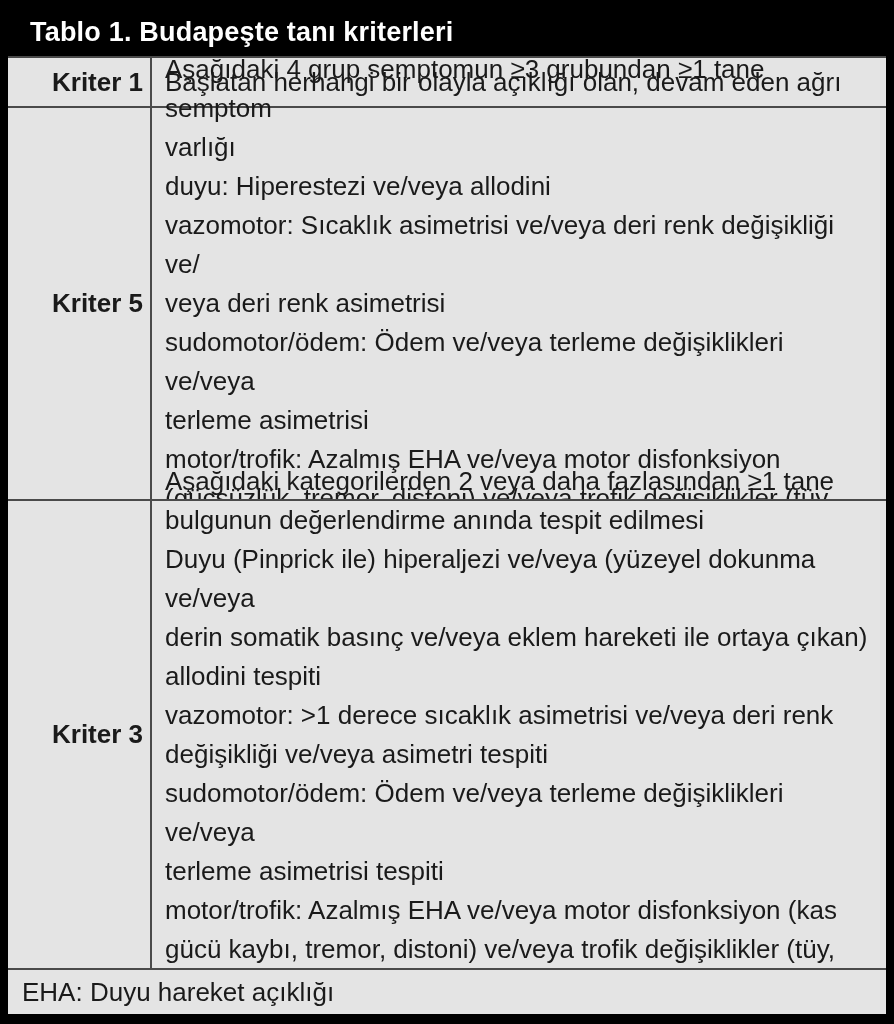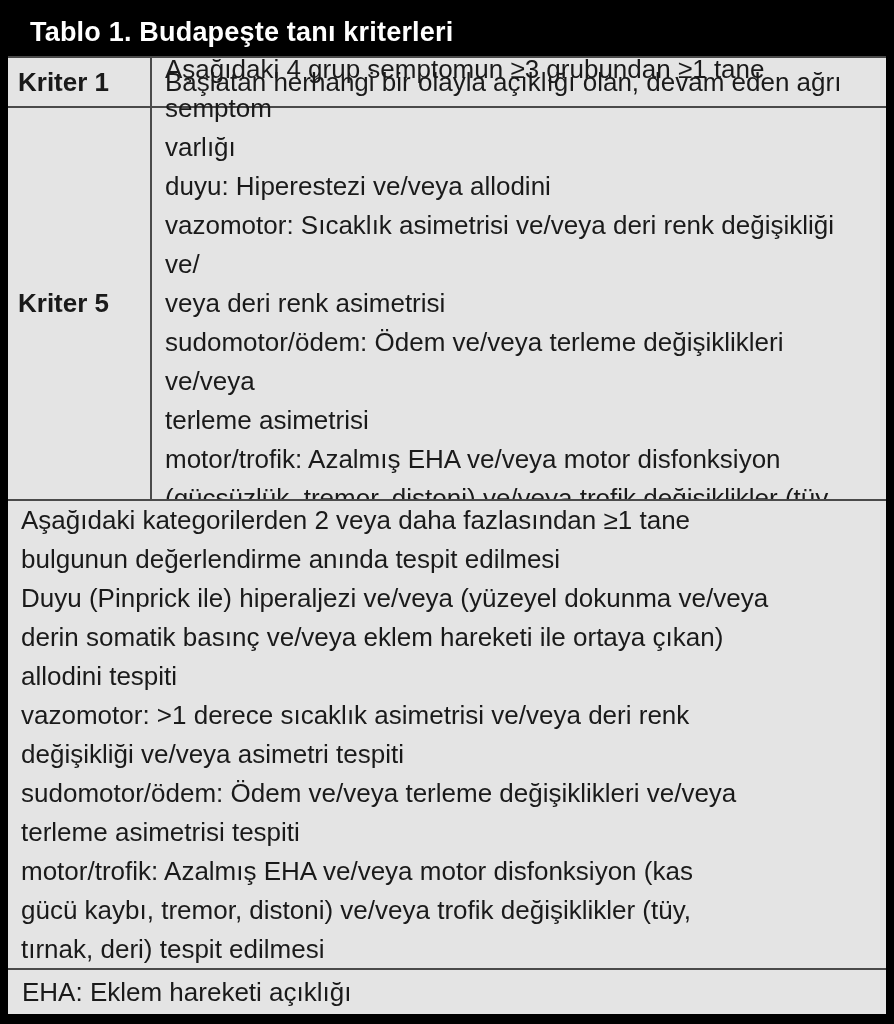--- a/index.html
+++ b/index.html
@@ -46,21 +46,21 @@
   .trow.r2 { height: 393px; }
   .trow.r3 { height: 469px; }
   .trow.footer-row { height: 46px; }
   .label-cell {
     width: 144px;
     flex: none;
     box-sizing: border-box;
     border-right: 2px solid #4a4a4a;
     display: flex;
     align-items: center;
-    padding-left: 10px;
+    padding-left: 44px;
     font-size: 26px;
     font-weight: bold;
     color: #1a1a1a;
   }
   .value-cell {
     flex: 1;
     box-sizing: border-box;
     display: flex;
     align-items: center;
     padding: 0 14px 0 13px;
@@ -105,34 +105,35 @@
 veya deri renk asimetrisi
 sudomotor/ödem: Ödem ve/veya terleme değişiklikleri ve/veya
 terleme asimetrisi
 motor/trofik: Azalmış EHA ve/veya motor disfonksiyon
 (güçsüzlük, tremor, distoni) ve/veya trofik değişiklikler (tüy,
 tırnak, deri)</div>
       </div>
     </div>
 
     <div class="trow r3">
+      <div class="label-cell">Kriter 3</div>
       <div class="value-cell">
         <div class="value-text">Aşağıdaki kategorilerden 2 veya daha fazlasından ≥1 tane
 bulgunun değerlendirme anında tespit edilmesi
 Duyu (Pinprick ile) hiperaljezi ve/veya (yüzeyel dokunma ve/veya
 derin somatik basınç ve/veya eklem hareketi ile ortaya çıkan)
 allodini tespiti
 vazomotor: &gt;1 derece sıcaklık asimetrisi ve/veya deri renk
 değişikliği ve/veya asimetri tespiti
 sudomotor/ödem: Ödem ve/veya terleme değişiklikleri ve/veya
 terleme asimetrisi tespiti
 motor/trofik: Azalmış EHA ve/veya motor disfonksiyon (kas
 gücü kaybı, tremor, distoni) ve/veya trofik değişiklikler (tüy,
 tırnak, deri) tespit edilmesi</div>
       </div>
     </div>
 
     <div class="trow footer-row">
-      <div class="footer-cell">EHA: Eklem hareketi açıklığı</div>
+      <div class="footer-cell">EHA: Duyu hareket açıklığı</div>
     </div>
 
   </div>
 </div>
 
 </body></html>

